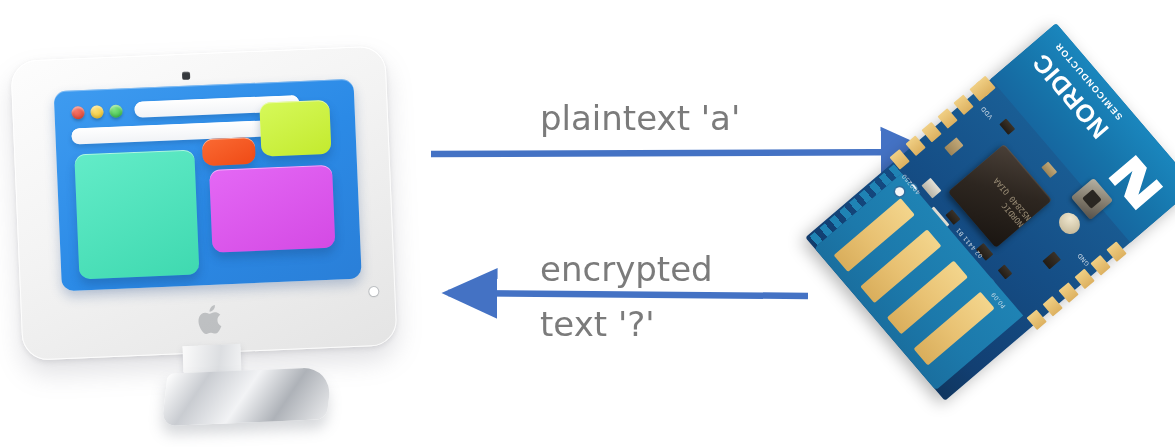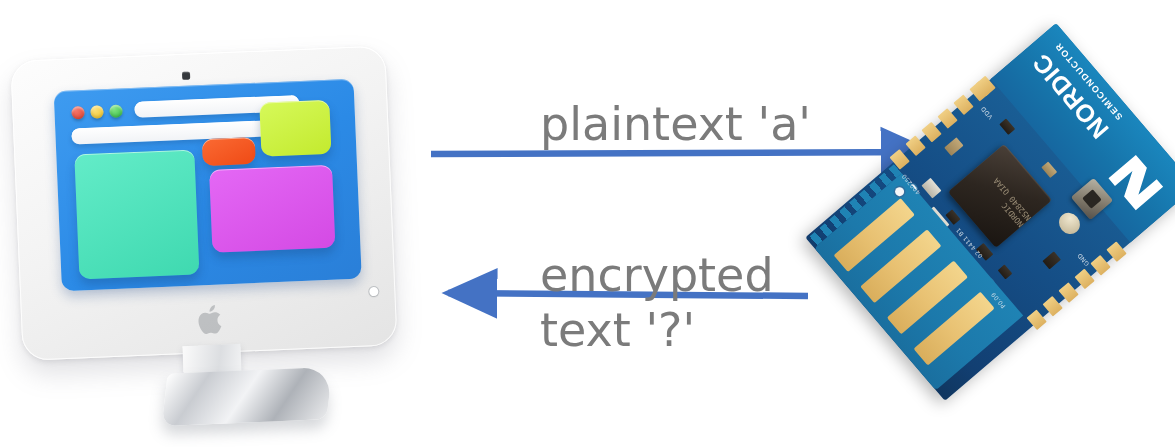--- a/index.html
+++ b/index.html
@@ -61,21 +61,21 @@
       box-shadow:0 3px 6px rgba(120,125,135,.25);}
   .foot{position:absolute;left:148px;top:327px;width:165px;height:52px;
       border-radius:6px 30px 10px 14px;
       background:linear-gradient(120deg,#ffffff 0%,#c9ccd1 22%,#f2f3f5 48%,#aeb2b8 72%,#e9eaec 100%);
       box-shadow:0 9px 14px rgba(120,125,135,.3);
       transform:skewX(-9deg);}
 
   
   .arrowsvg{position:absolute;left:0;top:0;width:1175px;height:447px;pointer-events:none;}
 
-  .lbl{position:absolute;color:#7b7b7b;font-size:46px;line-height:1;white-space:nowrap;
+  .lbl{position:absolute;color:#7b7b7b;font-size:34px;line-height:1;white-space:nowrap;
        font-family:"DejaVu Sans","Liberation Sans",sans-serif;font-weight:400;}
   .lbl.plain{left:540px;top:101px;}
   .lbl.enc1{left:540px;top:252px;}
   .lbl.enc2{left:540px;top:307px;}
 
   
   .dongle{position:absolute;left:855px;top:55px;width:300px;height:310px;}
   .dg-rot{position:absolute;left:38px;top:-8px;width:215px;height:330px;
       transform:rotate(49.5deg);transform-origin:50% 50%;}
 

